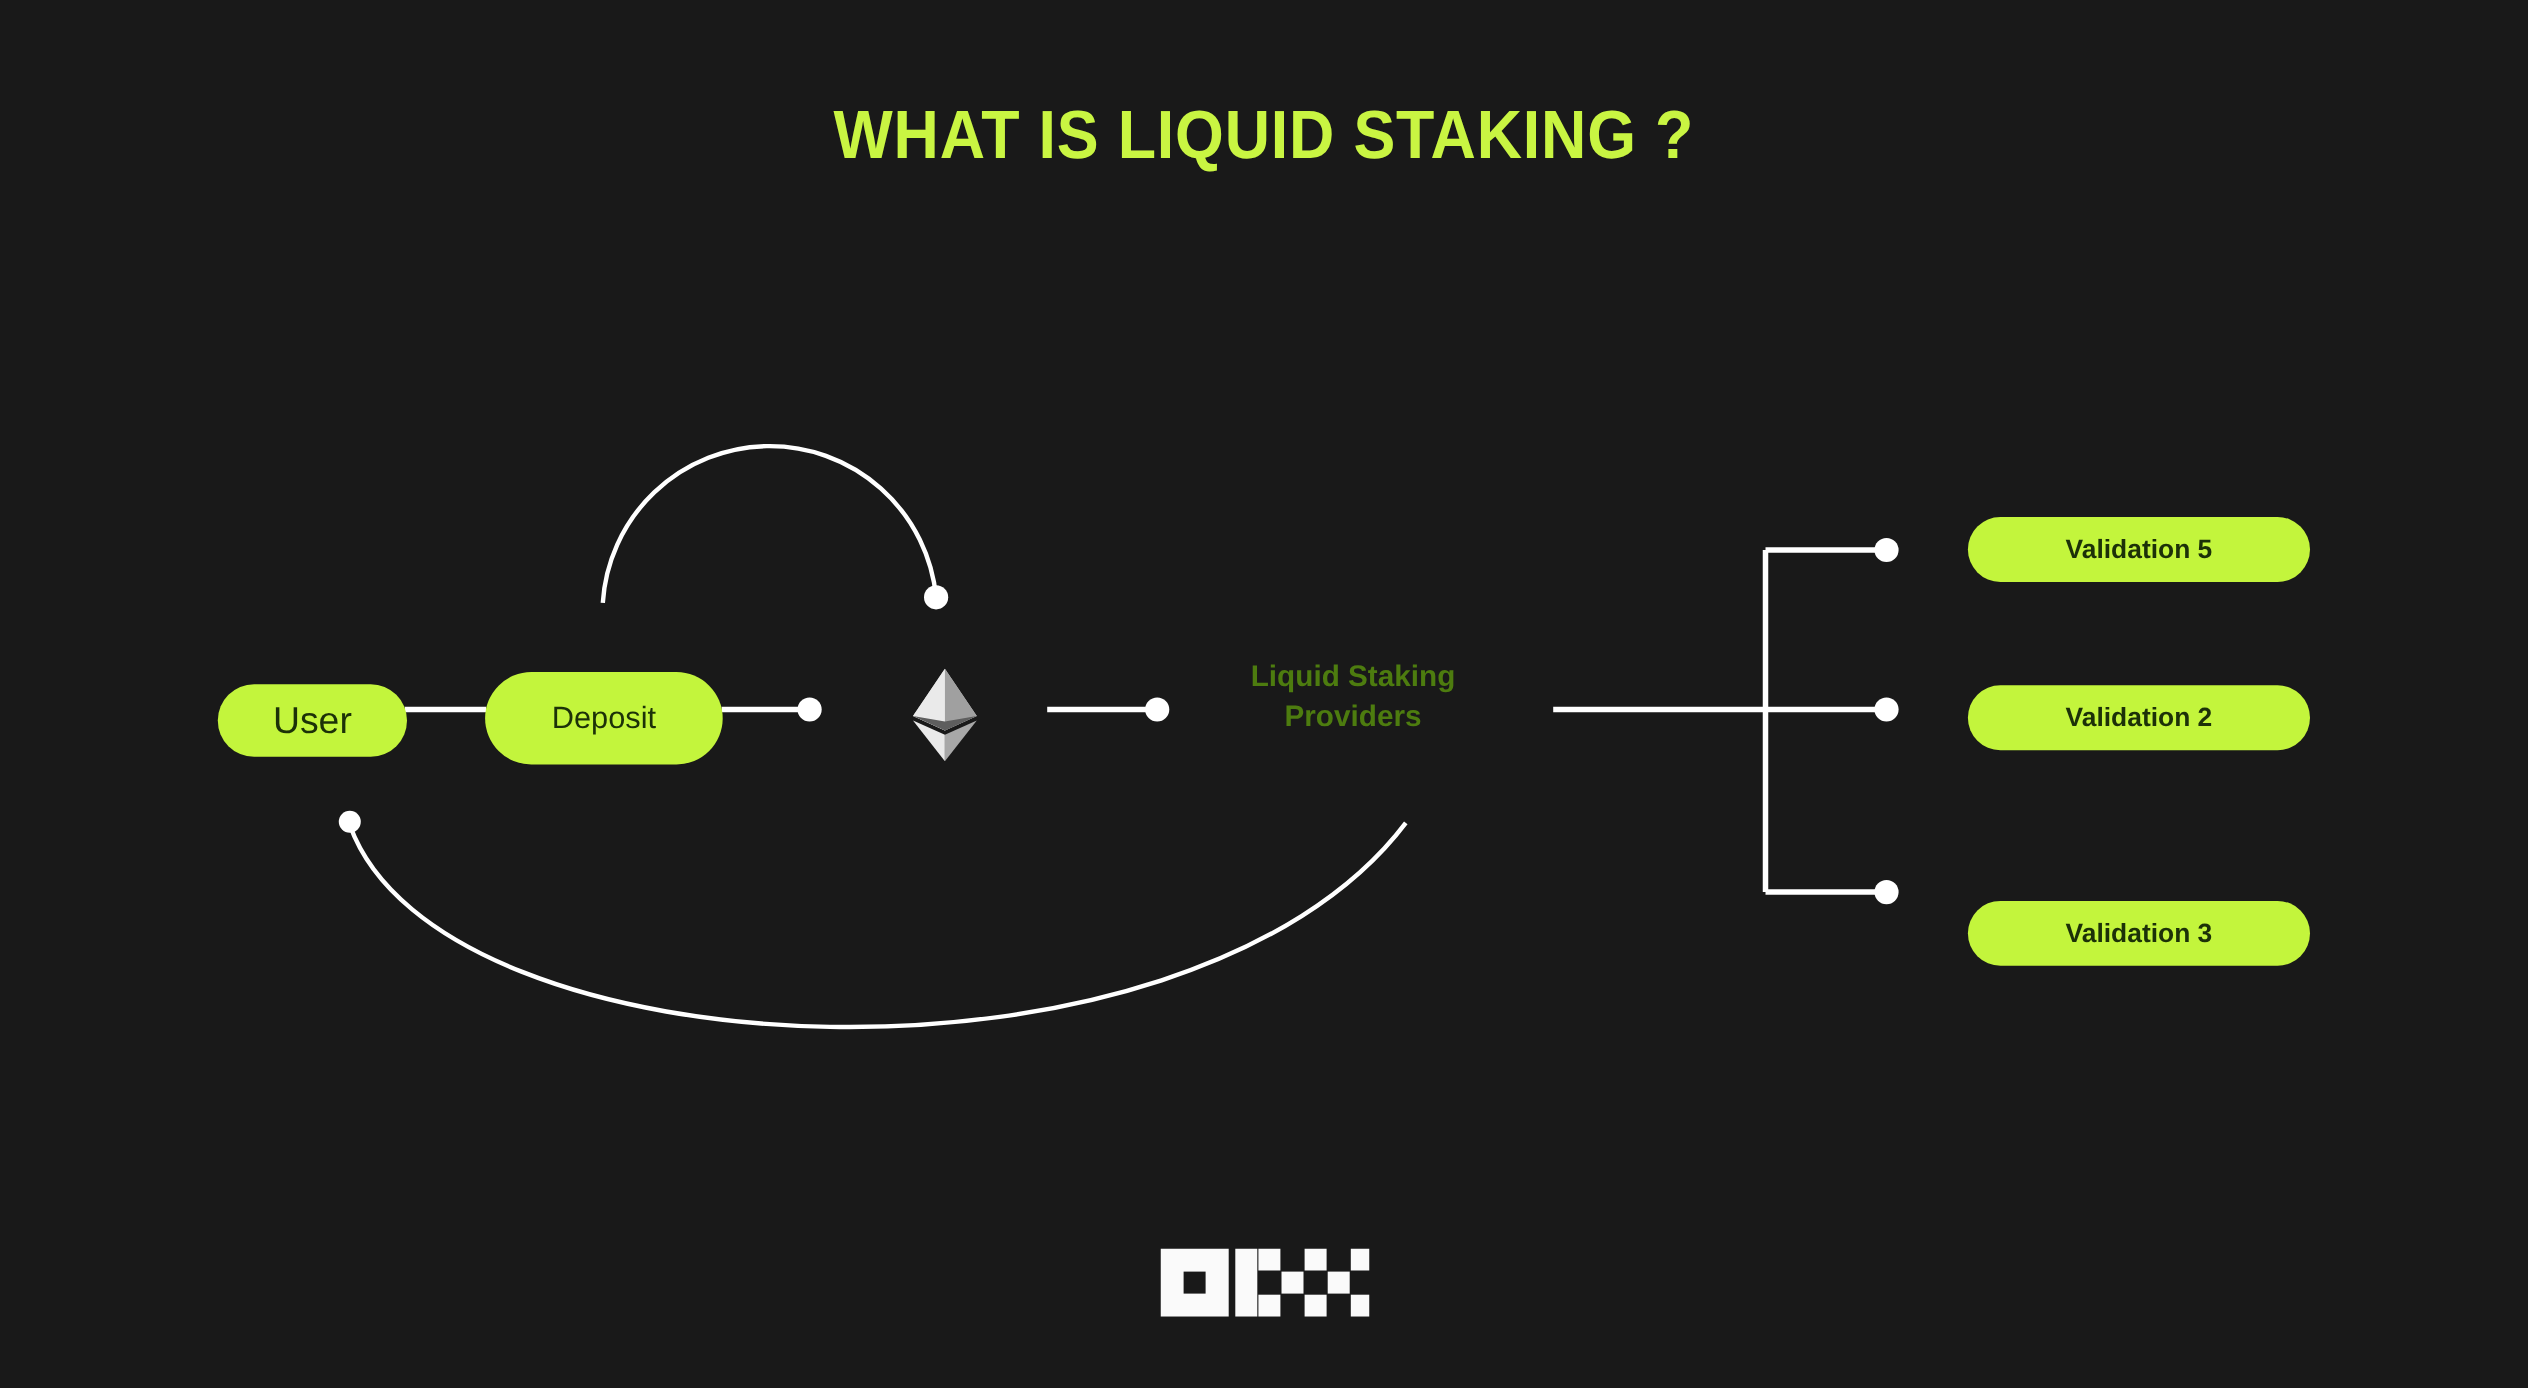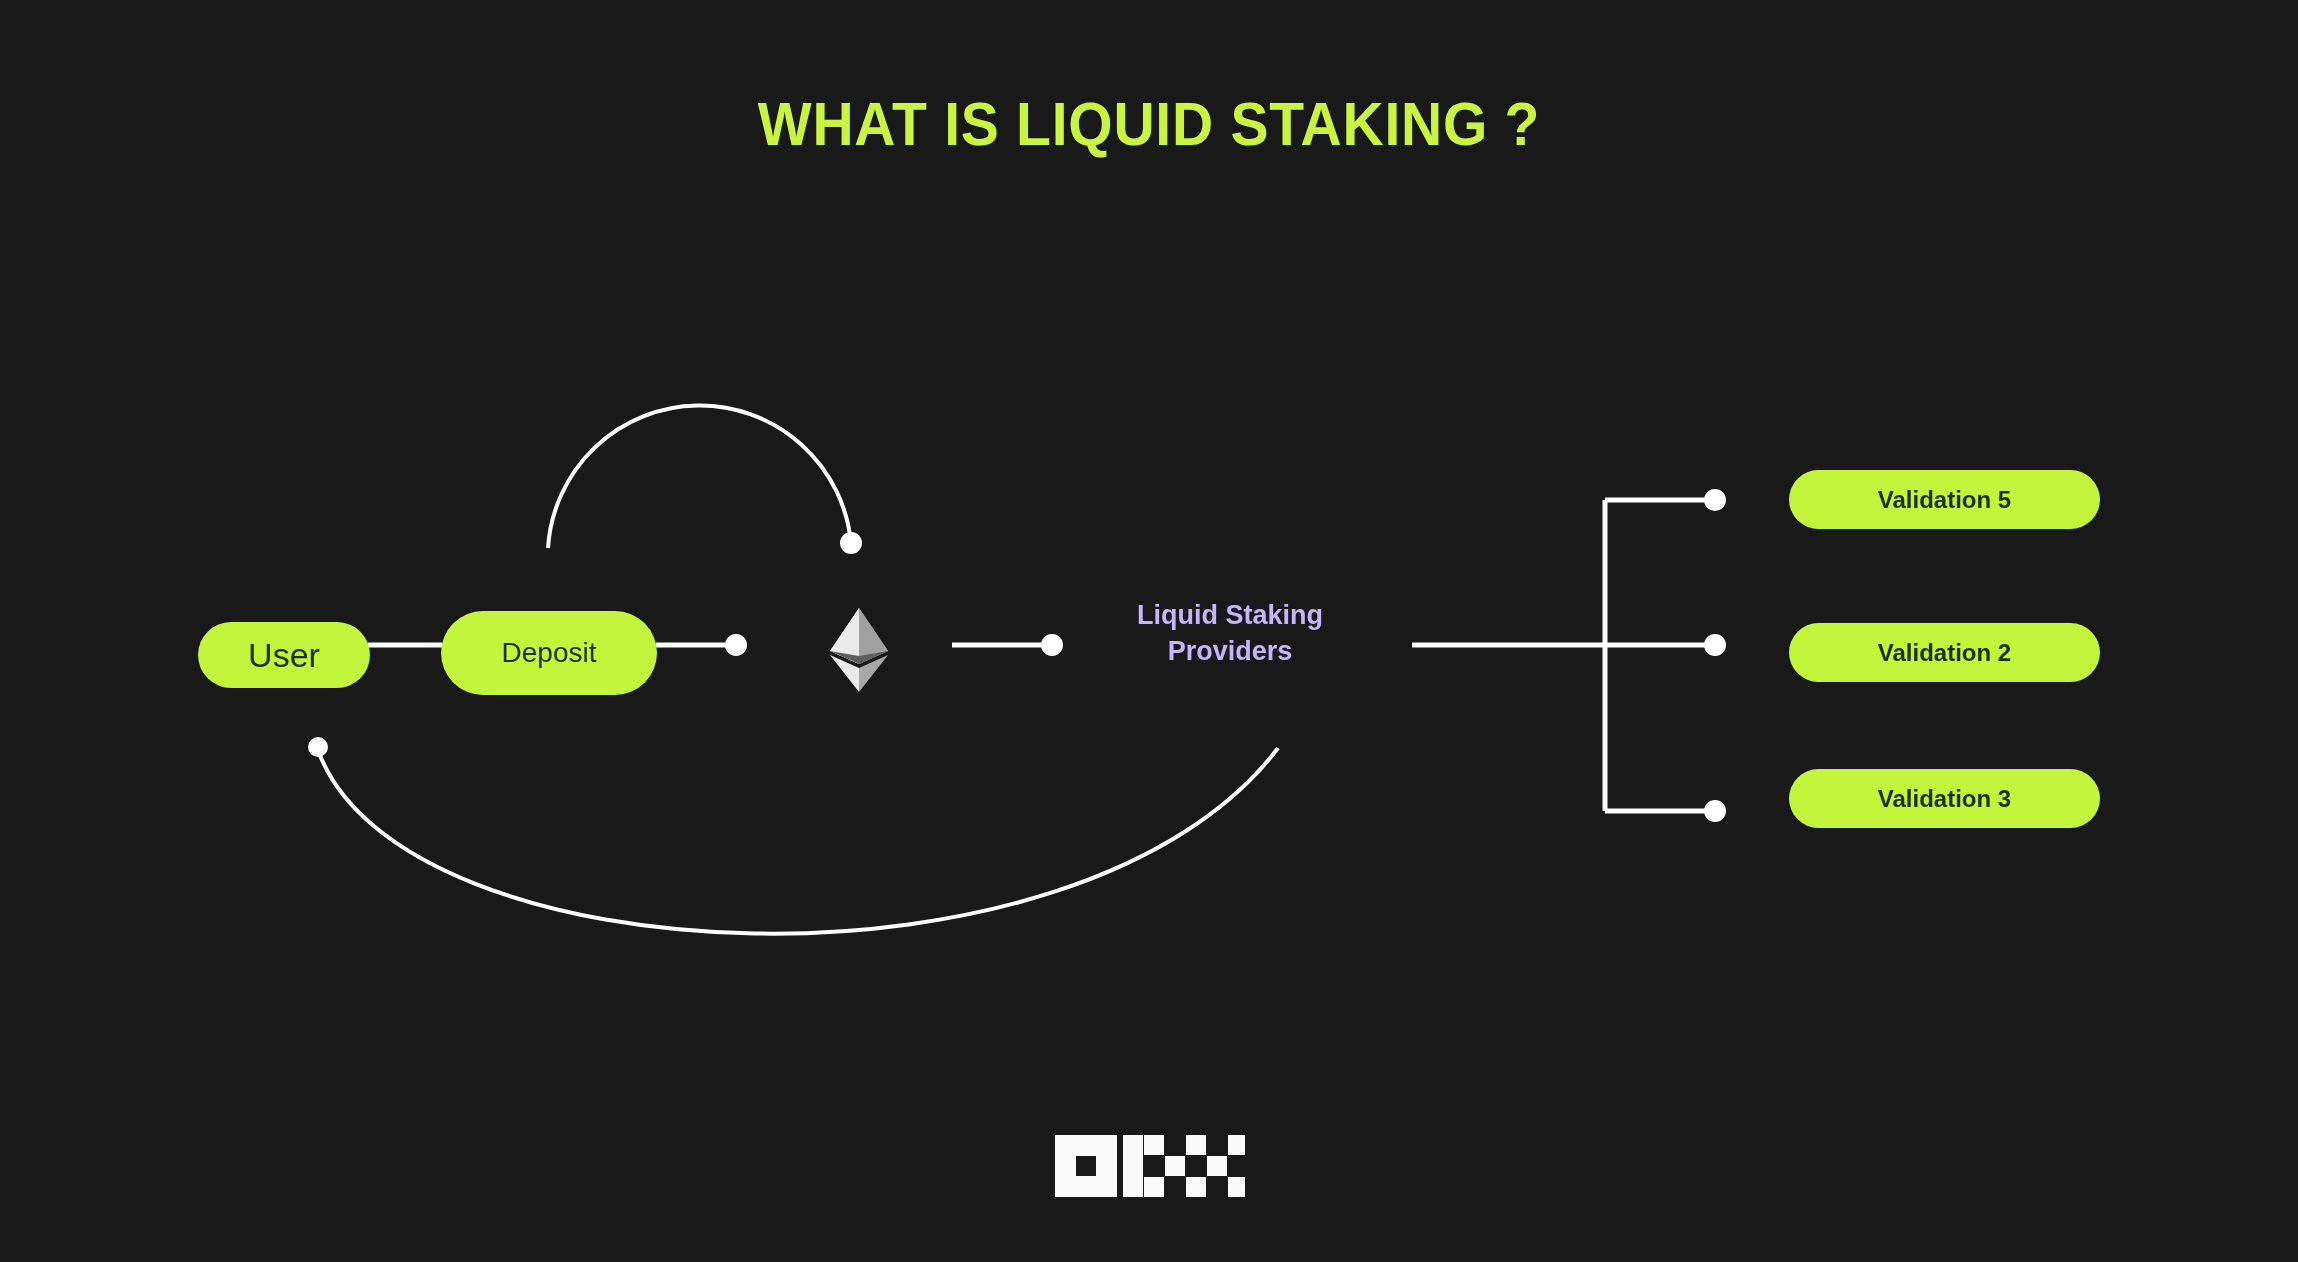--- a/index.html
+++ b/index.html
@@ -82,30 +82,30 @@
 
   .pill-validation {
     left: 1789px;
     width: 311px;
     height: 59px;
     font-size: 24px;
     font-weight: 600;
   }
   .pill-v1 { top: 470px; }
   .pill-v2 { top: 623px; }
-  .pill-v3 { top: 769px; }
+  .pill-v3 { top: 819px; }
 
   
   #lsp-label {
     position: absolute;
     left: 1090px;
     top: 598px;
     width: 280px;
     text-align: center;
-    color: #c4b5fd;
+    color: #4d7c0f;
     font-size: 27px;
     font-weight: 700;
     line-height: 1.32;
     font-family: "Liberation Sans", sans-serif;
     user-select: none;
   }
 
   
   #eth-logo {
     position: absolute;

